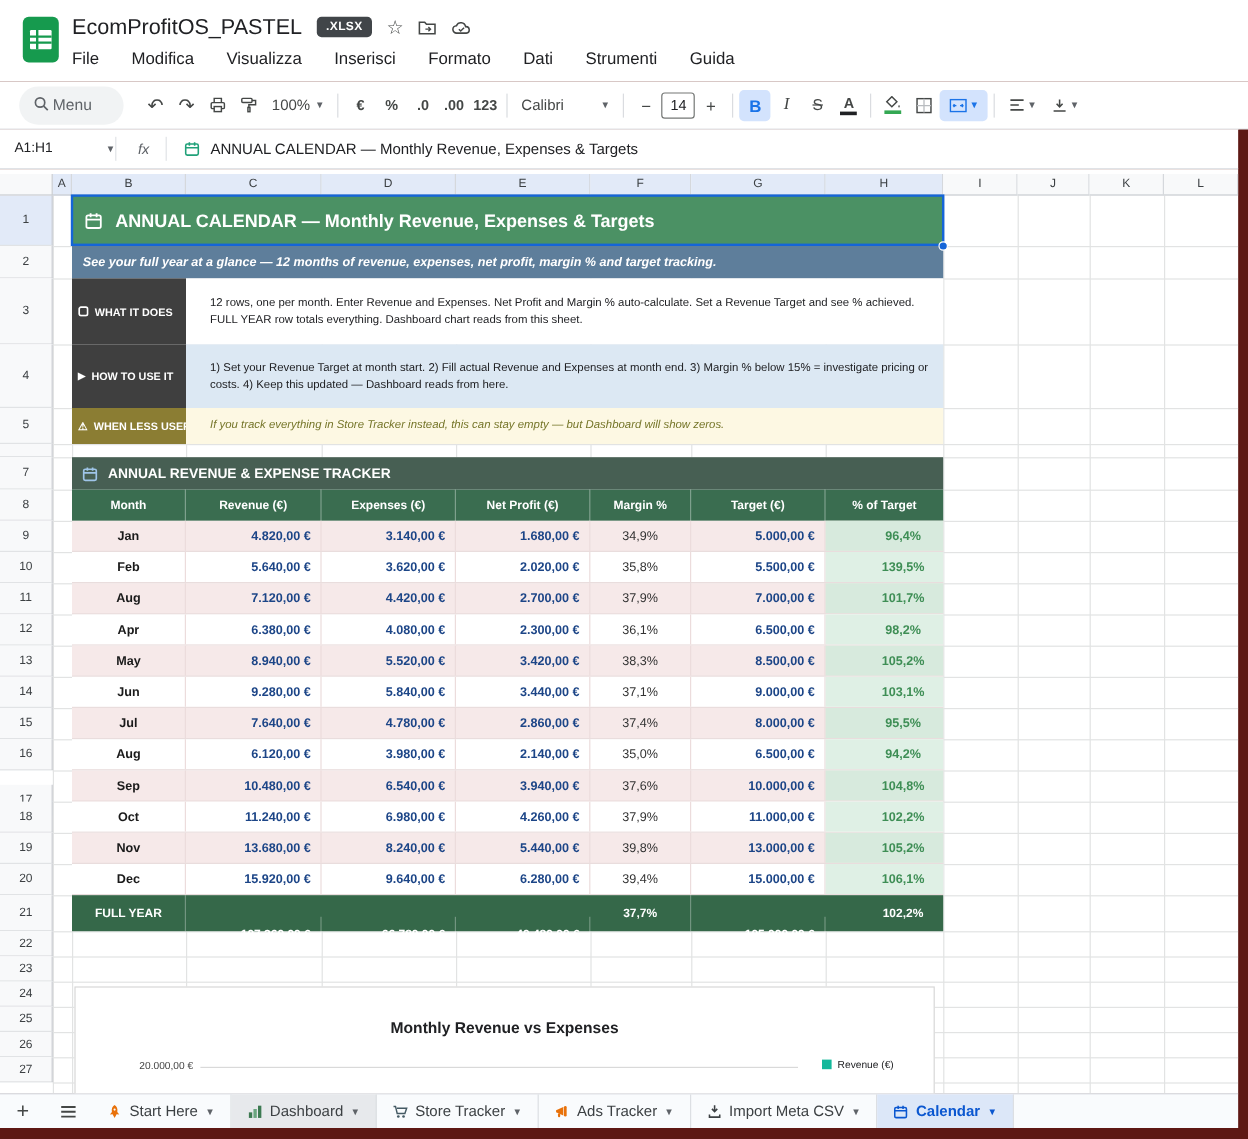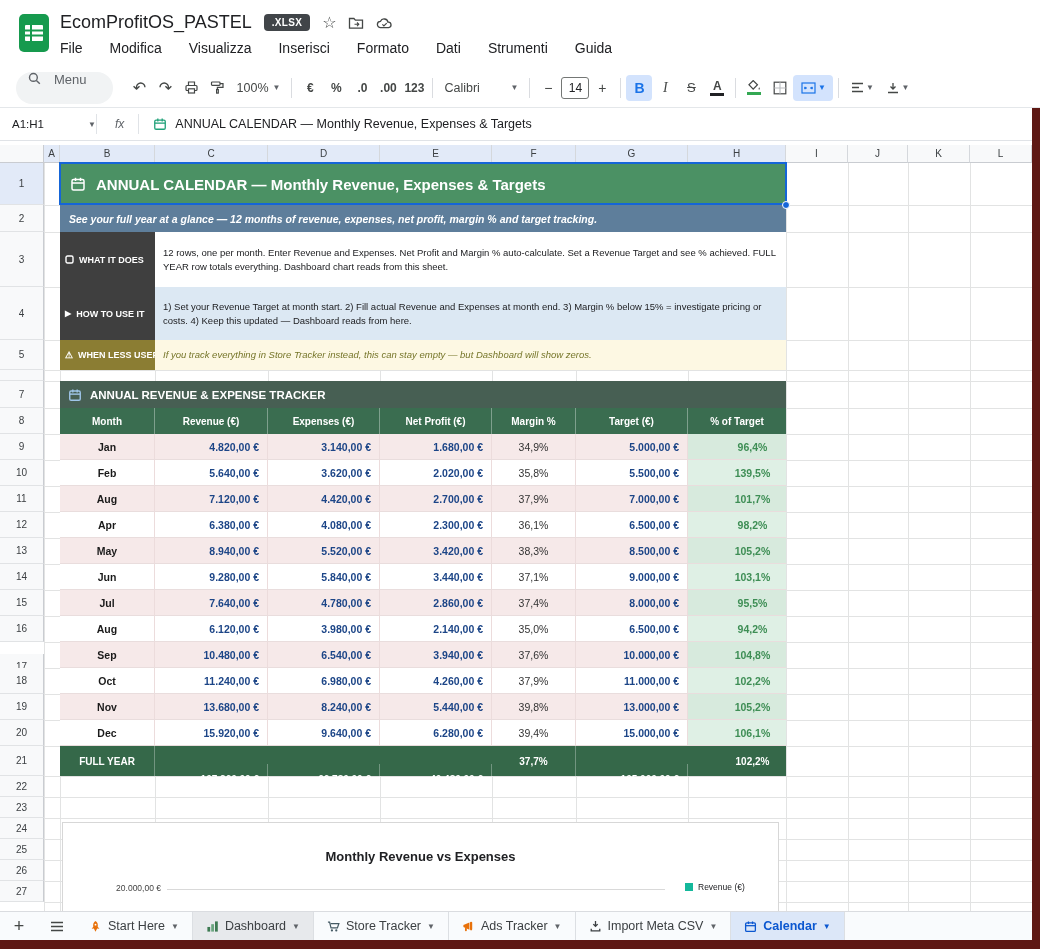--- a/index.html
+++ b/index.html
@@ -11,21 +11,21 @@
   .logo { position:absolute; left:18px; top:13px; width:32px; height:40px; }
   .title-row { position:absolute; left:60px; top:12px; display:flex; align-items:center; gap:12px; }
   .doc-title { font-size:18px; color:#202124; }
   .xlsx-badge { background:#414549; color:#fff; font-size:10px; font-weight:bold; padding:3px 8px; border-radius:4px; letter-spacing:.3px; }
   .tb-ic { color:#444746; font-size:16px; display:inline-flex; align-items:center; cursor:pointer; }
   .menu-row { position:absolute; left:58px; top:38px; display:flex; gap:23px; font-size:14px; color:#202124; }
   .menu-item { cursor:pointer; padding:2px 2px; }
 
   
   .toolbar { position:absolute; left:0; top:68px; width:1040px; height:40px; background:#fff; border-bottom:1px solid #e4e7ea; display:flex; align-items:center; padding-left:16px; }
-  .menu-pill { display:flex; gap:13px; background:#f1f3f4; border-radius:18px; height:32px; padding:0 26px 0 12px; color:#5f6368; font-size:13px; margin-right:14px; cursor:pointer; }
+  .menu-pill { display:flex; align-items:center; gap:3px; background:#f1f3f4; border-radius:18px; height:32px; padding:0 26px 0 12px; color:#5f6368; font-size:13px; margin-right:14px; cursor:pointer; }
   .tbtn { min-width:26px; height:26px; display:flex; align-items:center; justify-content:center; color:#444746; font-size:14px; border-radius:4px; cursor:pointer; gap:2px; }
   .tbtn.glyph { font-size:16px; }
   .tb-sep { width:1px; height:20px; background:#dadce0; margin:0 5px; }
   .tb-on { background:#d3e3fd; color:#1a73e8; }
   .zoom-box, .font-box { display:flex; align-items:center; gap:4px; font-size:12.5px; color:#444746; padding:0 6px; height:26px; border-radius:4px; cursor:pointer; }
   .font-box { width:86px; justify-content:space-between; }
   .caret { font-size:8px; color:#5f6368; }
   .fmt { font-size:12px; font-weight:bold; }
   .size-box { width:28px; height:22px; border:1px solid #747775; border-radius:3px; font-size:12px; color:#202124; display:flex; align-items:center; justify-content:center; }
   .bold-b { font-weight:bold; font-size:14px; }
@@ -47,21 +47,21 @@
   .col-hdr { position:absolute; top:4px; height:18px; background:#f8f9fa; border-right:1px solid #d5d8dc; border-bottom:1px solid #c9ccd1; font-size:10px; color:#3c4043; display:flex; align-items:center; justify-content:center; cursor:pointer; z-index:3; }
   .row-hdr { position:absolute; left:0; width:44px; background:#f8f9fa; border-right:1px solid #c9ccd1; border-bottom:1px solid #e1e3e5; font-size:10px; color:#3c4043; display:flex; align-items:center; justify-content:center; cursor:pointer; z-index:3; }
   .hl { background:#e2eaf8; }
   .vline { position:absolute; width:1px; background:#e2e3e3; }
   .hline { position:absolute; height:1px; background:#e2e3e3; }
 
   
   .banner { position:absolute; left:60px; top:22px; width:726px; height:42px; background:#4b9164; color:#fff; display:flex; align-items:center; gap:10px; padding-left:10px; font-size:15px; font-weight:bold; z-index:2; }
   .subtitle { position:absolute; left:60px; top:64px; width:726px; height:27px; background:#5e7e9b; color:#fff; display:flex; align-items:center; padding-left:9px; font-size:10.5px; font-weight:bold; font-style:italic; z-index:2; }
   .note-label { position:absolute; left:60px; width:95px; color:#fff; font-size:9px; font-weight:bold; display:flex; align-items:center; gap:5px; padding-left:5px; white-space:nowrap; overflow:hidden; z-index:2; }
-  .note-text { position:absolute; left:155px; width:631px; font-size:9.5px; color:#202124; display:flex; flex-direction:column; justify-content:center; padding:3px 10px 3px 8px; line-height:1.4; z-index:2; }
+  .note-text { position:absolute; left:155px; width:631px; font-size:9.5px; color:#202124; display:flex; flex-direction:column; justify-content:center; padding:3px 10px 3px 20px; line-height:1.4; z-index:2; }
   .lbl-dark { background:#3f3f3f; }
   .lbl-olive { background:#8b7d33; }
   .bg-blue { background:#dce8f3; }
   .bg-cream { background:#fdf8e3; color:#76762a; font-style:italic; }
   .tracker-hdr { position:absolute; left:60px; top:240px; width:726px; height:27px; background:#475f53; color:#fff; display:flex; align-items:center; gap:8px; padding-left:8px; font-size:11.5px; font-weight:bold; z-index:2; }
 
   
   .thead { position:absolute; left:60px; top:267px; width:726px; height:26px; background:#3a6d50; display:flex; z-index:2; }
   .thead .hc { color:#fff; font-size:10px; font-weight:bold; display:flex; align-items:center; justify-content:center; border-right:1px solid rgba(255,255,255,.35); }
   .month-rows { position:absolute; left:60px; top:293px; width:726px; height:312px; z-index:2; }

